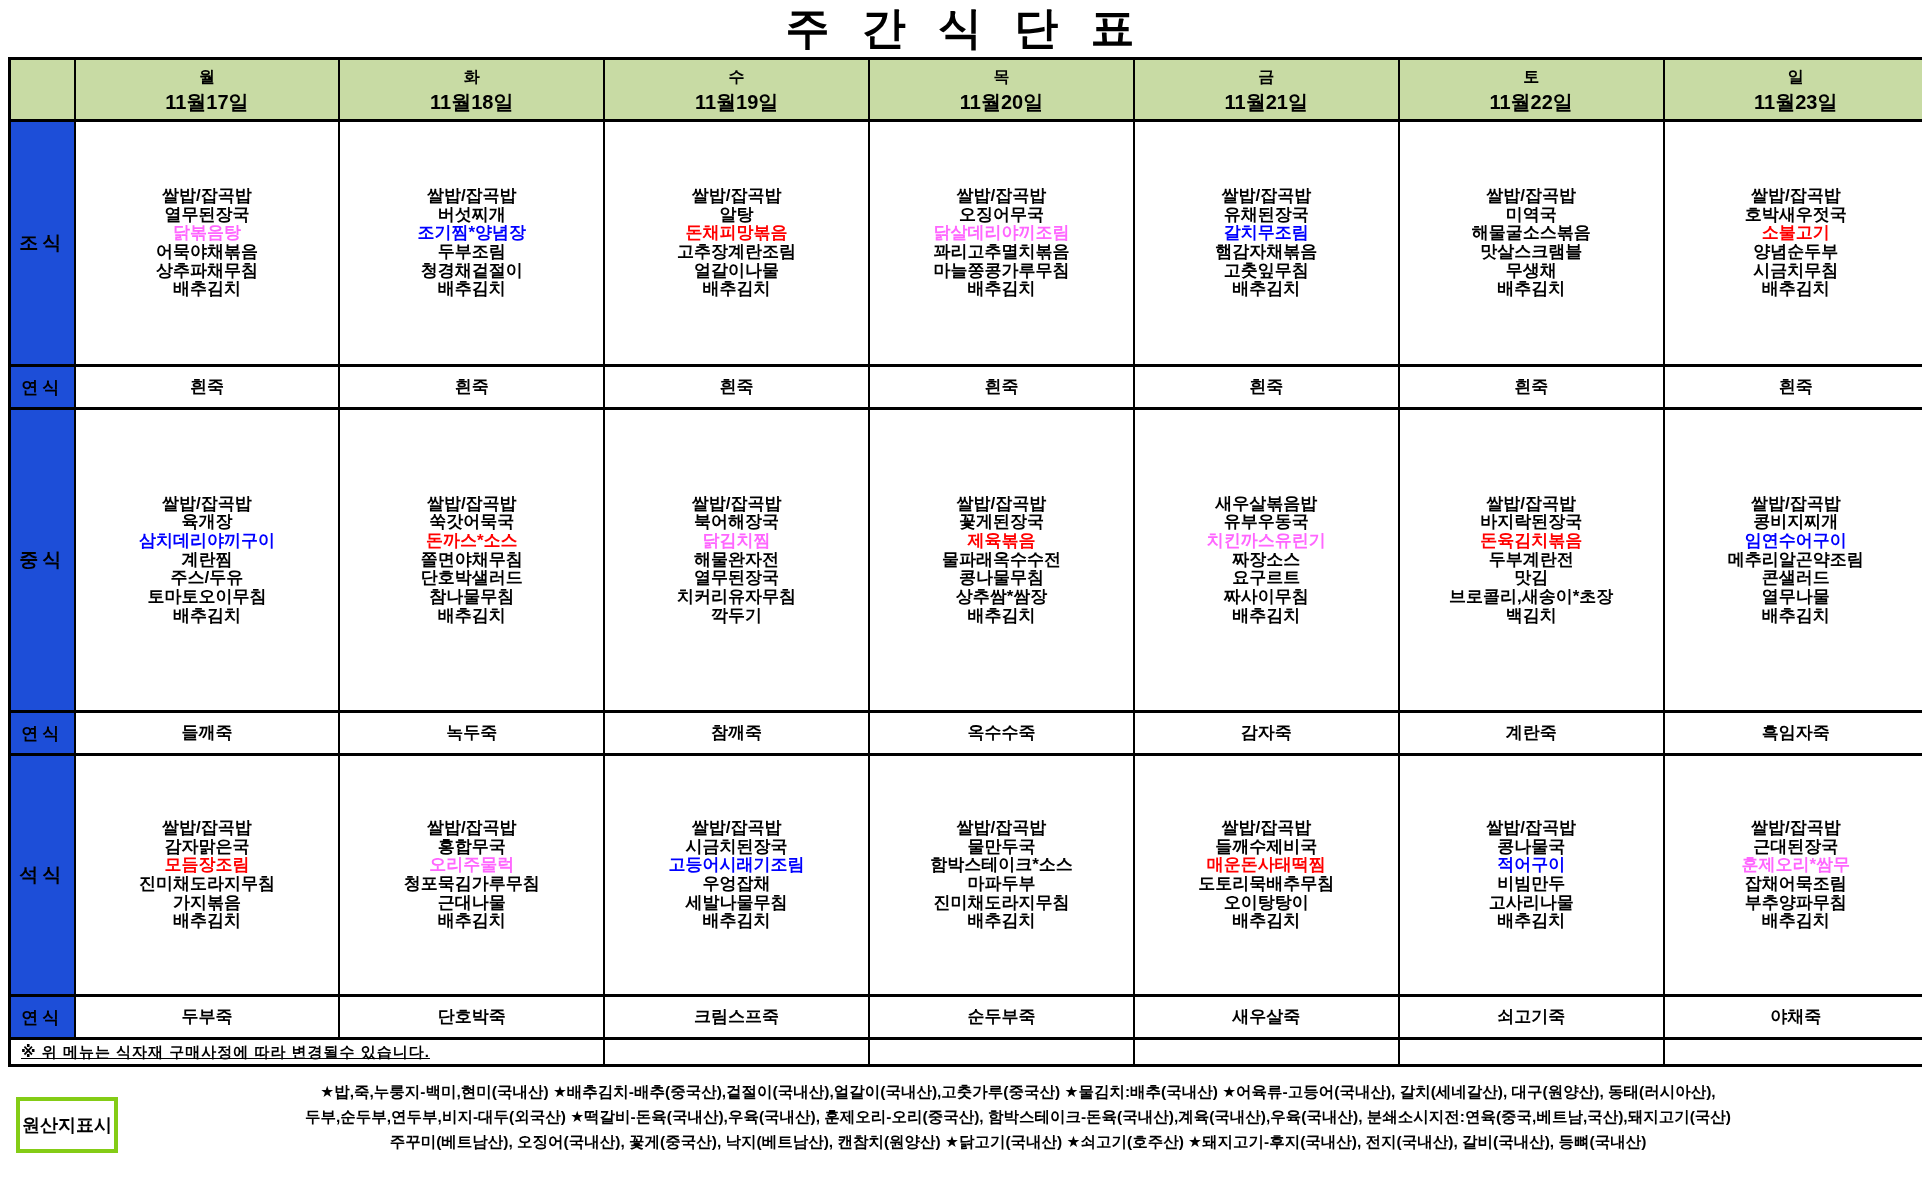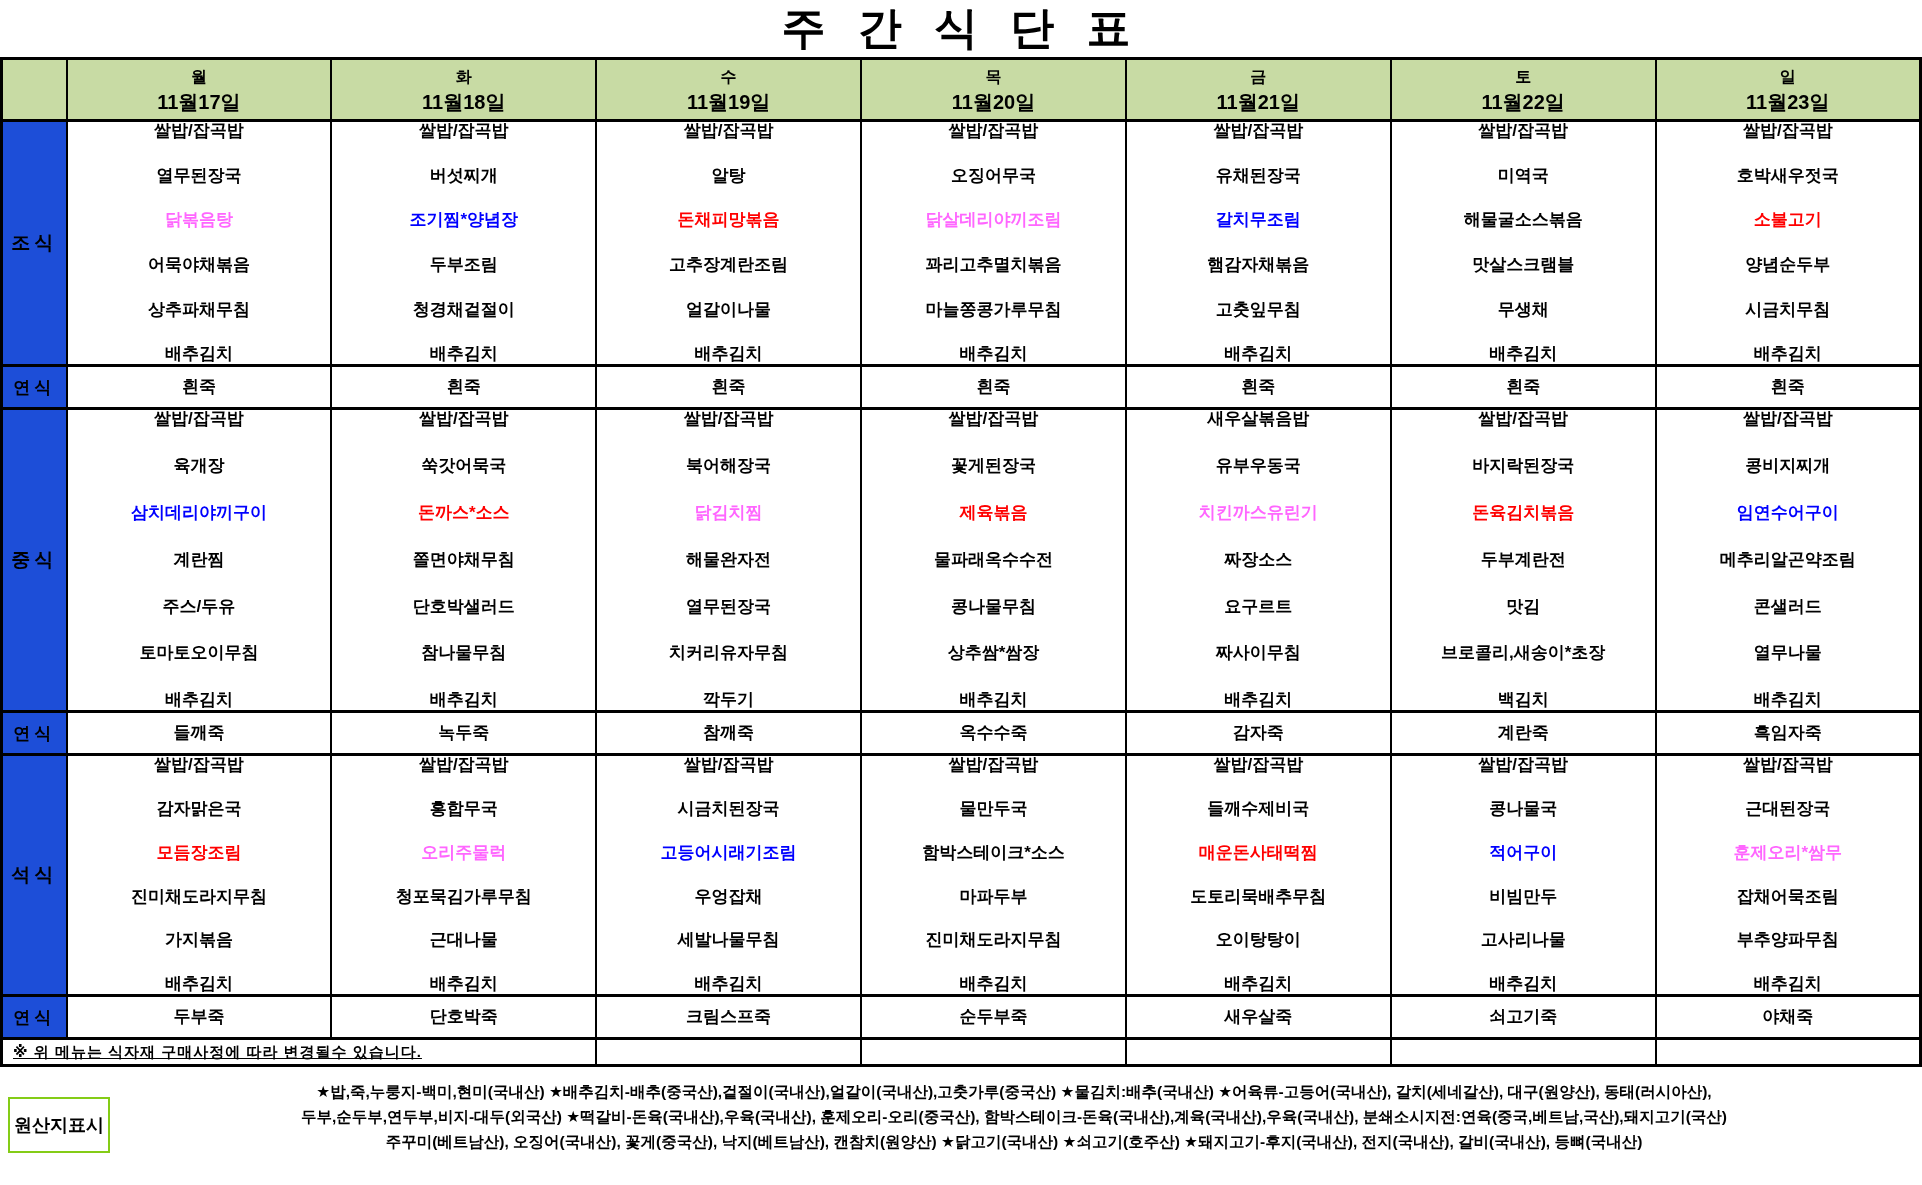--- a/index.html
+++ b/index.html
@@ -1,53 +1,53 @@
 <!DOCTYPE html>
 <html><head>
 <meta charset="utf-8">
 <style>
   * { box-sizing: border-box; margin: 0; padding: 0; }
   html, body { width: 1922px; background: #fff; }
   body { font-family: "Liberation Sans", "DejaVu Sans", sans-serif; font-weight: bold; color: #000; }
 
-  .sheet { width: 1922px; height: 1185px; overflow: hidden; background: #fff; }
+  .sheet { width: 1922px; height: 1185px; overflow: hidden; background: #fff; padding-left: 8px; }
 
   .title-bar { height: 57px; display: flex; align-items: center; justify-content: center; }
   .title-bar h1 { font-size: 44px; letter-spacing: 10px; font-weight: bold; white-space: nowrap; }
 
   table.menu { border-collapse: collapse; width: 1922px; table-layout: fixed; border: 3px solid #000; }
   col.label-col { width: 65px; }
 
   td { border: 2px solid #000; text-align: center; vertical-align: middle; padding: 0; font-weight: bold; }
 
   tr.header-row td { background: #c8dba4; border-bottom: 3px solid #000; height: 62px; }
   .day-name { font-size: 16px; line-height: 1.5; }
   .day-date { font-size: 20px; line-height: 1.3; }
 
   td.rowlabel { background: #1d4ed8; font-size: 19px; letter-spacing: 4px; }
 
   tr.soft td { border-top: 3px solid #000; border-bottom: 3px solid #000; height: 43px; font-size: 17px; }
 
-  .stack { display: flex; flex-direction: column; justify-content: space-between; height: 100%; }
+  .stack { display: flex; flex-direction: column; justify-content: center; height: 100%; }
   .menu-item { font-size: 17px; line-height: 1.1; white-space: nowrap; }
   tr.breakfast-row > td { height: 245px; }
   tr.lunch-row > td { height: 303px; }
   tr.dinner-row > td { height: 241px; }
 
   .c-red { color: #ff0000; }
   .c-blue { color: #0000ff; }
   .c-pink { color: #ff66ff; }
 
   tr.note-row td { height: 27px; }
   td.note-cell { text-align: left; padding-left: 10px; }
   td.note-cell span { font-size: 15px; text-decoration: underline; letter-spacing: 1px; }
 
   .origin-block { position: relative; height: 112px; padding-top: 12px; }
   .origin-box { position: absolute; left: 8px; top: 30px; width: 102px; height: 56px;
-                border: 2px solid #84cc16; background: #fff; display: flex; align-items: center;
+                border: 4px solid #84cc16; background: #fff; display: flex; align-items: center;
                 justify-content: center; font-size: 18px; }
   .origin-lines { padding-left: 112px; padding-right: 6px; }
   .origin-line { text-align: center; font-size: 15.5px; line-height: 25px; white-space: nowrap; }
 </style>
 </head>
 <body>
 
 <div class="sheet">
 
   <div class="title-bar">

